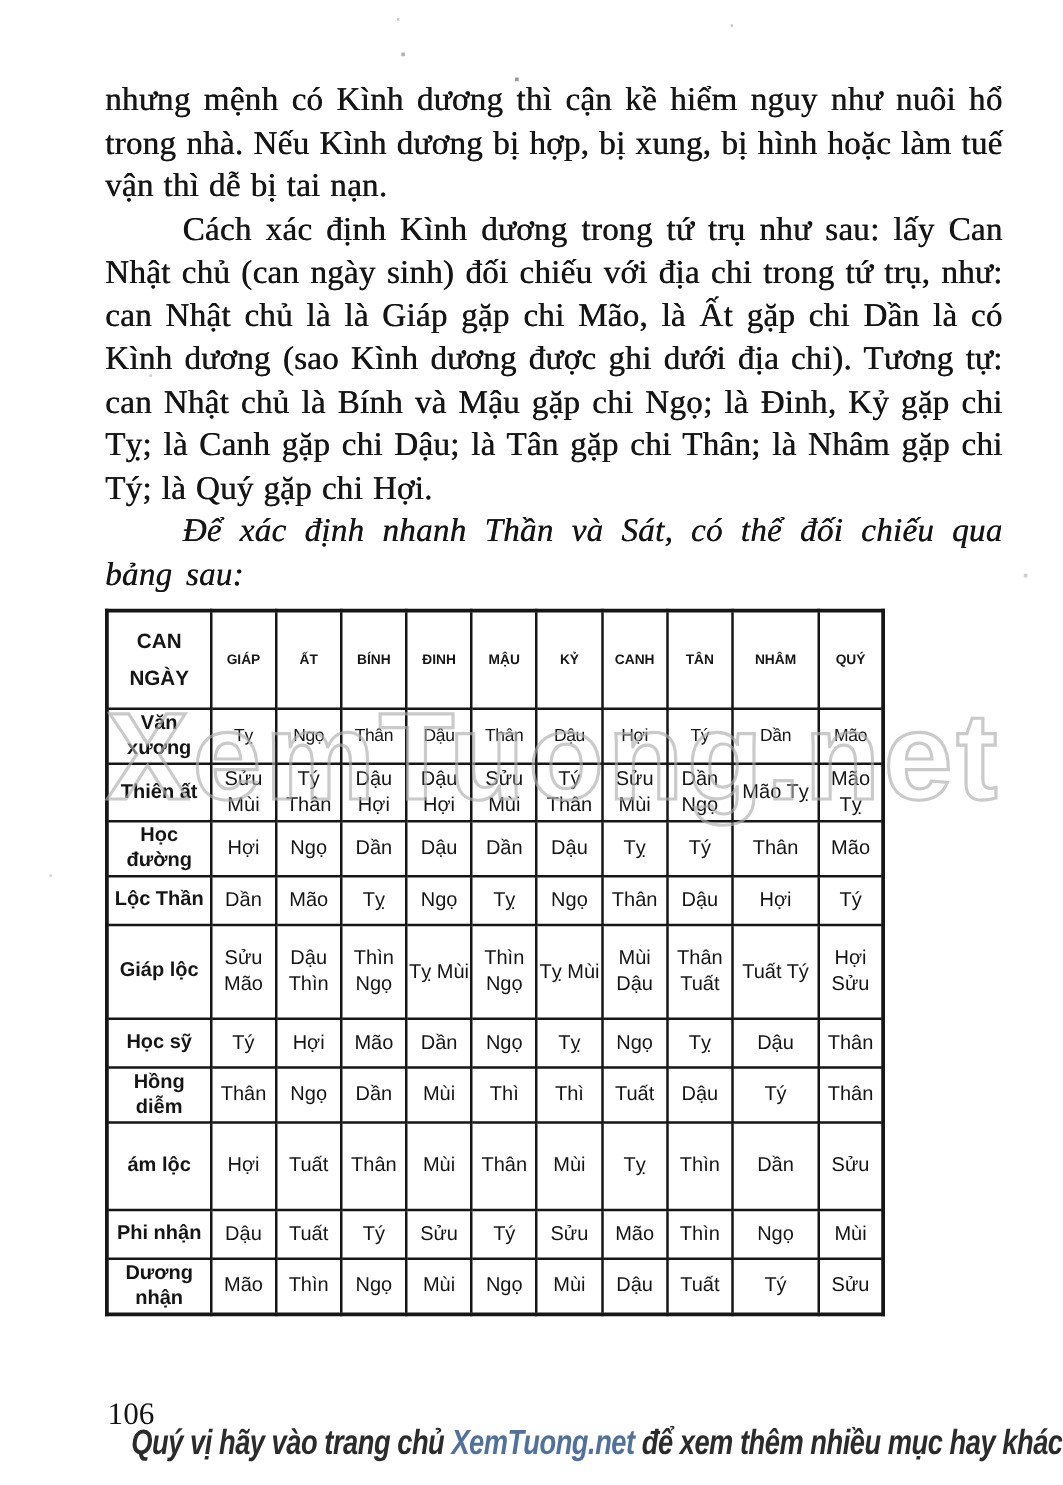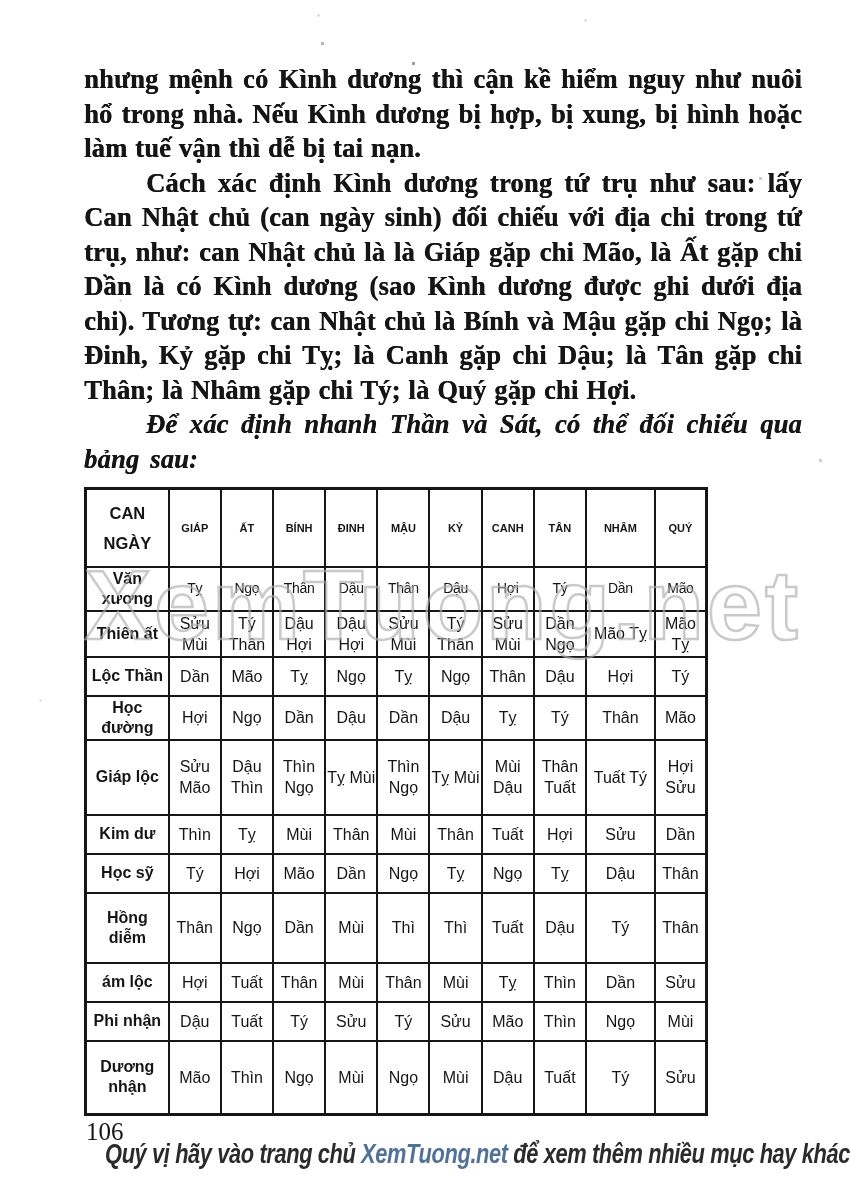--- a/index.html
+++ b/index.html
@@ -8,21 +8,21 @@
     background:#ffffff;color:#151515;
     font-family:"Liberation Serif", serif;
   }
   .speckles{position:absolute;top:0;left:0;width:1px;height:1px;background:transparent;
     box-shadow:322px 43px 0 1px #b5b5b5, 318px 15px 0 0.5px #c4c4c4, 413px 63px 0 1px #9a9a9a,
                585px 20px 0 0.5px #c9c9c9, 760px 178px 0 1px #cccccc, 120px 300px 0 0.5px #d0d0d0,
                820px 460px 0 1px #cfcfcf, 40px 700px 0 0.5px #d2d2d2;}
   .content{position:absolute;top:62px;left:84px;width:718px;}
   .para{margin:0;font-size:26.5px;line-height:34.5px;text-align:justify;
     letter-spacing:0.2px;word-spacing:1px;
-    text-shadow:0.4px 0 0 #151515;font-weight:bold;}
+    text-shadow:0.4px 0 0 #151515;}
   .para.indent{text-indent:62px;}
   .para.italic{font-style:italic;text-shadow:0.3px 0 0 #151515;word-spacing:4px;}
 
   table{border-collapse:collapse;table-layout:fixed;width:624px;margin-top:11px;
     font-family:"Liberation Sans", sans-serif;padding-left:40px;}
   th,td{border:2px solid #161616;text-align:center;vertical-align:middle;
     padding:1px 0;overflow:hidden;white-space:pre-line;}
   table{border:3px solid #161616;}
   thead tr{height:78px;}
   thead th{font-size:11px;font-weight:bold;line-height:30px;}
@@ -118,77 +118,64 @@
           <td>Dậu Hợi</td>
           <td>Dậu Hợi</td>
           <td>Sửu Mùi</td>
           <td>Tý Thân</td>
           <td>Sửu Mùi</td>
           <td>Dần Ngọ</td>
           <td>Mão Tỵ</td>
           <td>Mão Tỵ</td>
         </tr>
         <tr>
+          <th>Học đường</th>
+          <td>Hợi</td>
+          <td>Ngọ</td>
+          <td>Dần</td>
+          <td>Dậu</td>
+          <td>Dần</td>
+          <td>Dậu</td>
+          <td>Tỵ</td>
+          <td>Tý</td>
+          <td>Thân</td>
+          <td>Mão</td>
+        </tr>
+        <tr>
           <th>Lộc Thần</th>
           <td>Dần</td>
           <td>Mão</td>
           <td>Tỵ</td>
           <td>Ngọ</td>
           <td>Tỵ</td>
           <td>Ngọ</td>
           <td>Thân</td>
           <td>Dậu</td>
           <td>Hợi</td>
           <td>Tý</td>
-        </tr>
-        <tr>
-          <th>Học đường</th>
-          <td>Hợi</td>
-          <td>Ngọ</td>
-          <td>Dần</td>
-          <td>Dậu</td>
-          <td>Dần</td>
-          <td>Dậu</td>
-          <td>Tỵ</td>
-          <td>Tý</td>
-          <td>Thân</td>
-          <td>Mão</td>
         </tr>
         <tr>
           <th>Giáp lộc</th>
           <td>Sửu
 Mão</td>
           <td>Dậu
 Thìn</td>
           <td>Thìn
 Ngọ</td>
           <td>Tỵ Mùi</td>
           <td>Thìn
 Ngọ</td>
           <td>Tỵ Mùi</td>
           <td>Mùi Dậu</td>
           <td>Thân
 Tuất</td>
           <td>Tuất Tý</td>
           <td>Hợi Sửu</td>
         </tr>
         <tr>
-          <th>Kim dư</th>
-          <td>Thìn</td>
-          <td>Tỵ</td>
-          <td>Mùi</td>
-          <td>Thân</td>
-          <td>Mùi</td>
-          <td>Thân</td>
-          <td>Tuất</td>
-          <td>Hợi</td>
-          <td>Sửu</td>
-          <td>Dần</td>
-        </tr>
-        <tr>
           <th>Học sỹ</th>
           <td>Tý</td>
           <td>Hợi</td>
           <td>Mão</td>
           <td>Dần</td>
           <td>Ngọ</td>
           <td>Tỵ</td>
           <td>Ngọ</td>
           <td>Tỵ</td>
           <td>Dậu</td>

